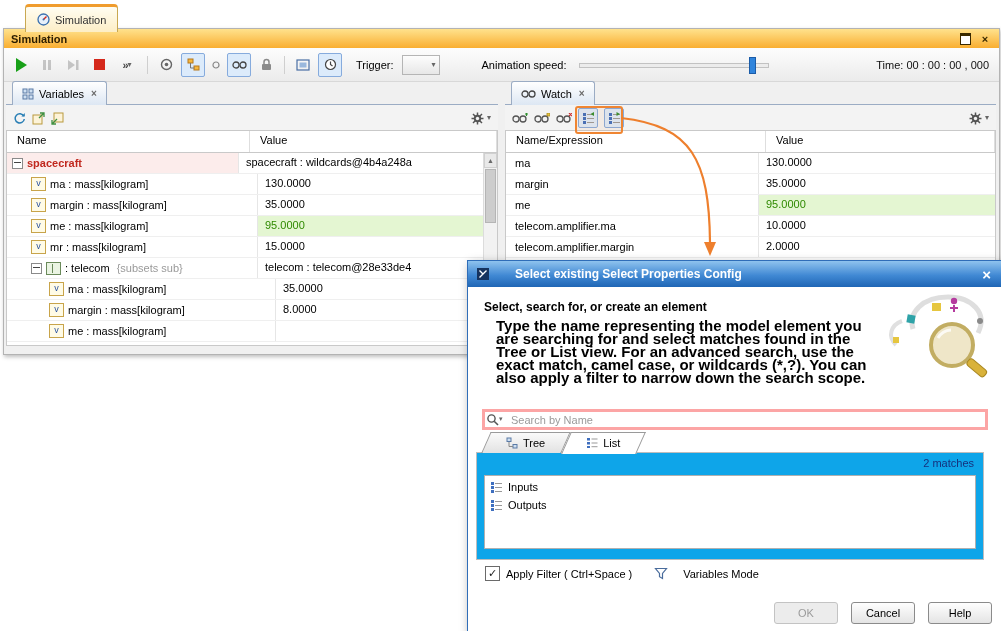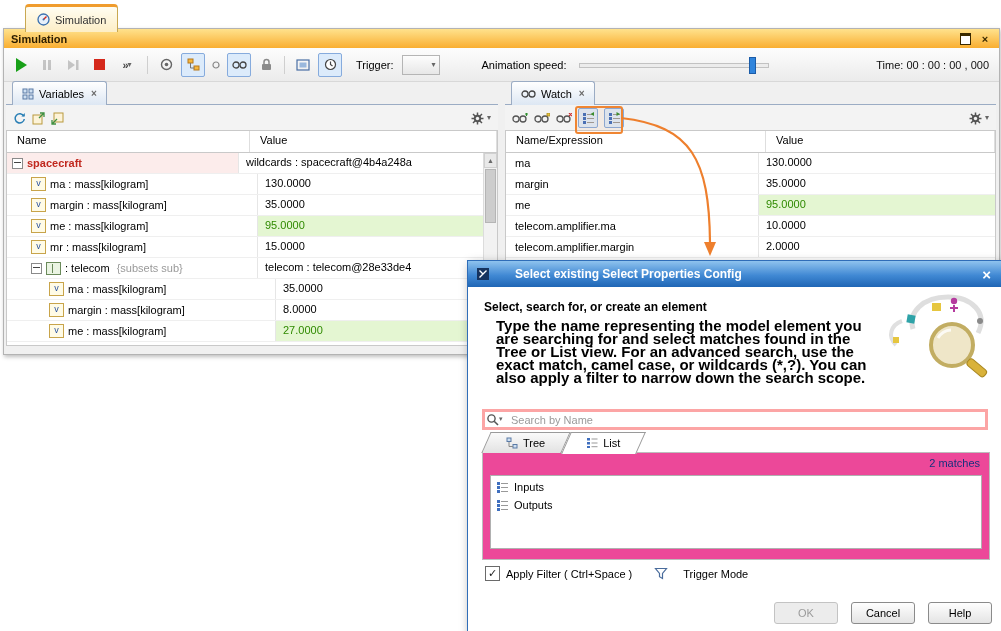--- a/index.html
+++ b/index.html
@@ -104,21 +104,21 @@
   .dlg-search input{width:100%;height:21px;border:3px solid #fca5a5;padding:0 4px 0 26px;font:inherit;box-sizing:border-box}
   .dlg-search input::placeholder{color:#9a9a9a}
   .dlg-search .mag{position:absolute;left:4px;top:4px}
   .dlg-search .mcaret{position:absolute;left:17px;top:6px;font-size:7px;color:#666}
   .dtabs{position:absolute;left:18px;top:145px;height:21px;display:flex;z-index:2}
   .dtab{position:relative;height:21px;display:flex;align-items:center;gap:5px;padding:0 21px 0 20px}
   .dtab::before{content:"";position:absolute;inset:0;transform:skewX(-24deg);border:1px solid #9a9a9a;border-bottom:none;
     background:linear-gradient(#fafafa,#e2e2e2)}
   .dtab.active::before{background:#fff;inset:0 0 -1px 0}
   .dtab > *{position:relative}
-  .dgroup{position:absolute;left:14px;top:165px;width:506px;height:106px;border:1px solid #bdbdbd;background:#ec4899}
+  .dgroup{position:absolute;left:8px;top:165px;width:506px;height:106px;border:1px solid #bdbdbd;background:#0ea5e9}
   .matches{position:absolute;right:9px;top:4px;color:#16317d}
   .dlist{position:absolute;left:7px;top:22px;right:7px;height:74px;border:1px solid #b0b0b0;background:#fff;padding-top:2px;box-sizing:border-box}
   .ditem{height:18px;display:flex;align-items:center;gap:5px;padding-left:5px}
   .dcheckrow{position:absolute;left:17px;top:279px;display:flex;align-items:center;gap:6px}
   .checkbox{width:13px;height:13px;border:1px solid #6a6a6a;background:#fff;display:flex;align-items:center;justify-content:center;
     font-size:11px;line-height:1;color:#1a1a1a}
   .funnel{margin-left:16px;display:flex}
   .creation{margin-left:9px}
   .dbuttons{position:absolute;right:10px;top:315px;display:flex;gap:13px}
   .btn{min-width:64px;height:22px;display:flex;align-items:center;justify-content:center;padding:0 12px;
@@ -282,21 +282,21 @@
       <div class="thead">
         <div class="hcell ncol">Name</div>
         <div class="hcell vcol">Value</div>
       </div>
       <div class="tbody var-body">
           <div class="trow row-alert">
             <div class="tcell name-cell lv0">
               <span class="expander"></span>
               <span class="nlabel red">spacecraft</span>
             </div>
-            <div class="tcell value-cell">wildcards : spacecraft@4b4a248a</div>
+            <div class="tcell value-cell">spacecraft : wildcards@4b4a248a</div>
           </div>
           <div class="trow">
             <div class="tcell name-cell lv1">
               <span class="vicon">v</span>
               <span class="nlabel">ma : mass[kilogram]</span>
             </div>
             <div class="tcell value-cell">130.0000</div>
           </div>
           <div class="trow">
             <div class="tcell name-cell lv1">
@@ -340,21 +340,20 @@
               <span class="vicon">v</span>
               <span class="nlabel">margin : mass[kilogram]</span>
             </div>
             <div class="tcell value-cell">8.0000</div>
           </div>
           <div class="trow">
             <div class="tcell name-cell lv2">
               <span class="vicon">v</span>
               <span class="nlabel">me : mass[kilogram]</span>
             </div>
-            <div class="tcell value-cell green">27.0000</div>
           </div>
         </div>
       <div class="vscroll">
         <div class="sbtn up">▲</div>
         <div class="sthumb"></div>
         <div class="sbtn down">▼</div>
       </div>
     </div>
   </div>
 
@@ -566,21 +565,21 @@
           </div>
       </div>
       <div class="dcheckrow">
         <span class="checkbox">✓</span>
         <span>Apply Filter ( Ctrl+Space )</span>
         <span class="funnel">
           <svg width="14" height="13">
               <path d="M1.5 1.5h11L8.5 6.5v5l-3-1.8V6.5z" fill="none" stroke="#4a6c9c" stroke-width="1.2"></path>
             </svg>
         </span>
-        <span class="creation">Trigger Mode</span>
+        <span class="creation">Variables Mode</span>
       </div>
       <div class="dbuttons">
         <div class="btn disabled">OK</div>
         <div class="btn">Cancel</div>
         <div class="btn">Help</div>
       </div>
     </div>
   </div>
 
 </div>

